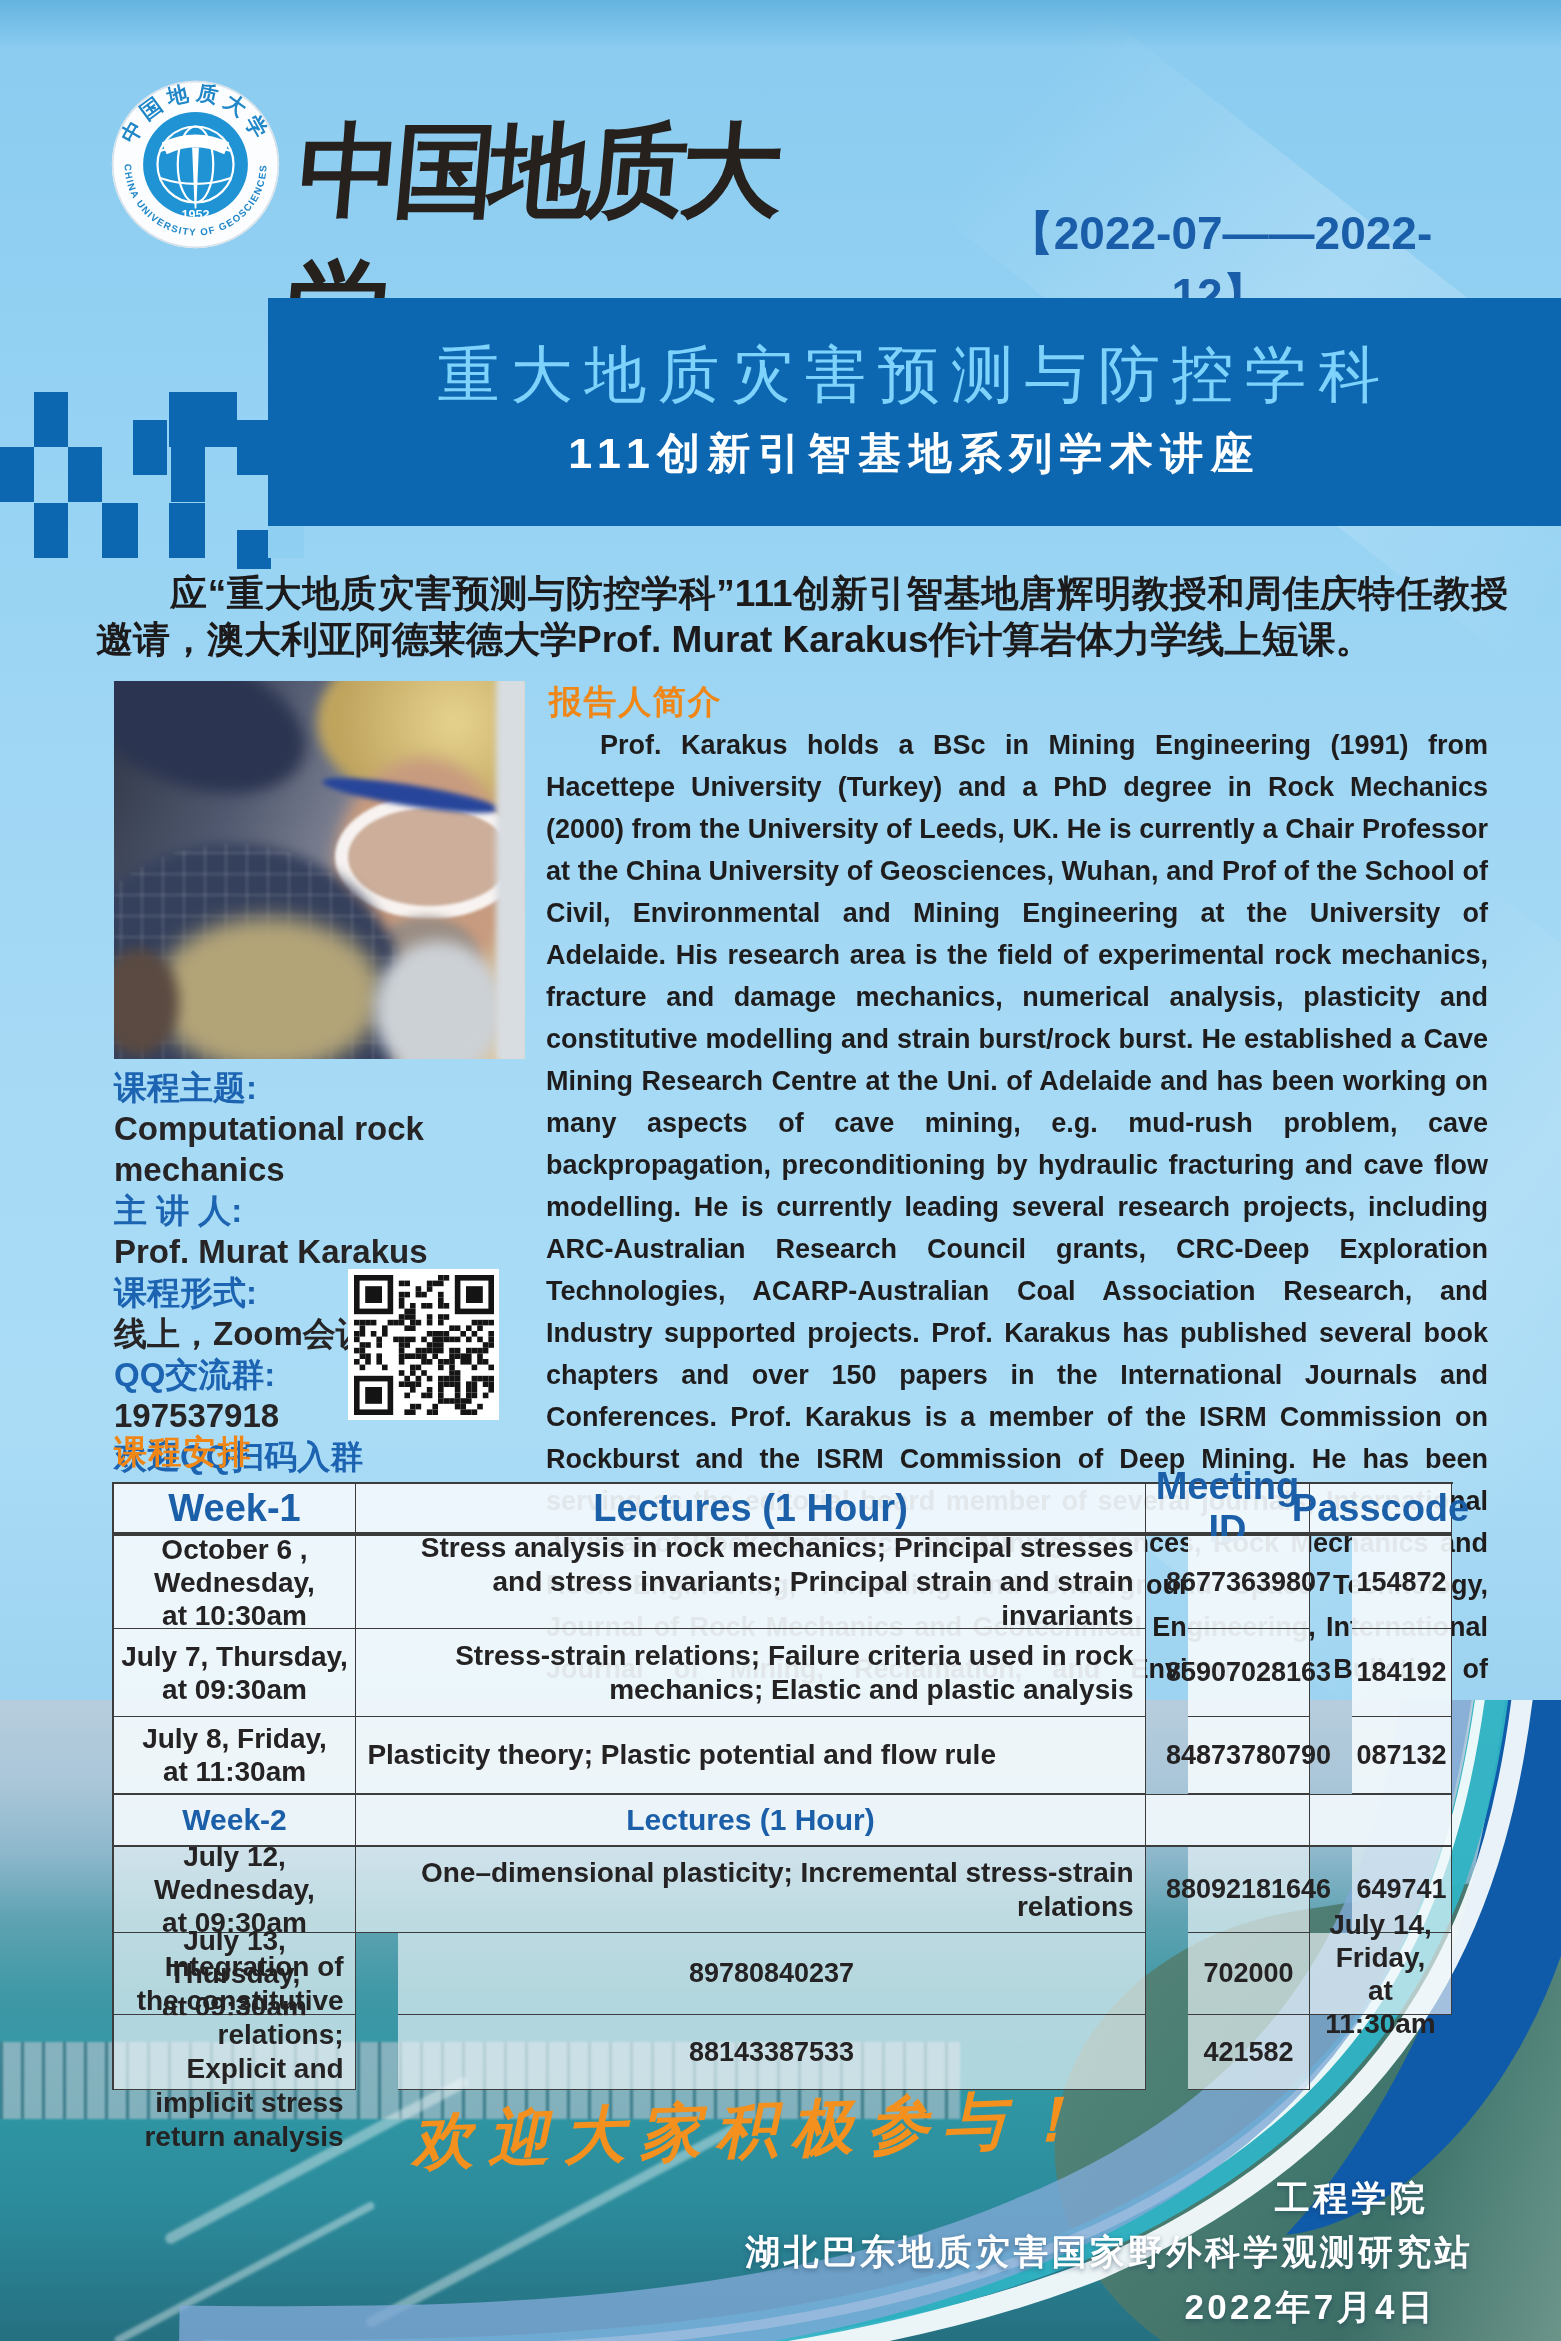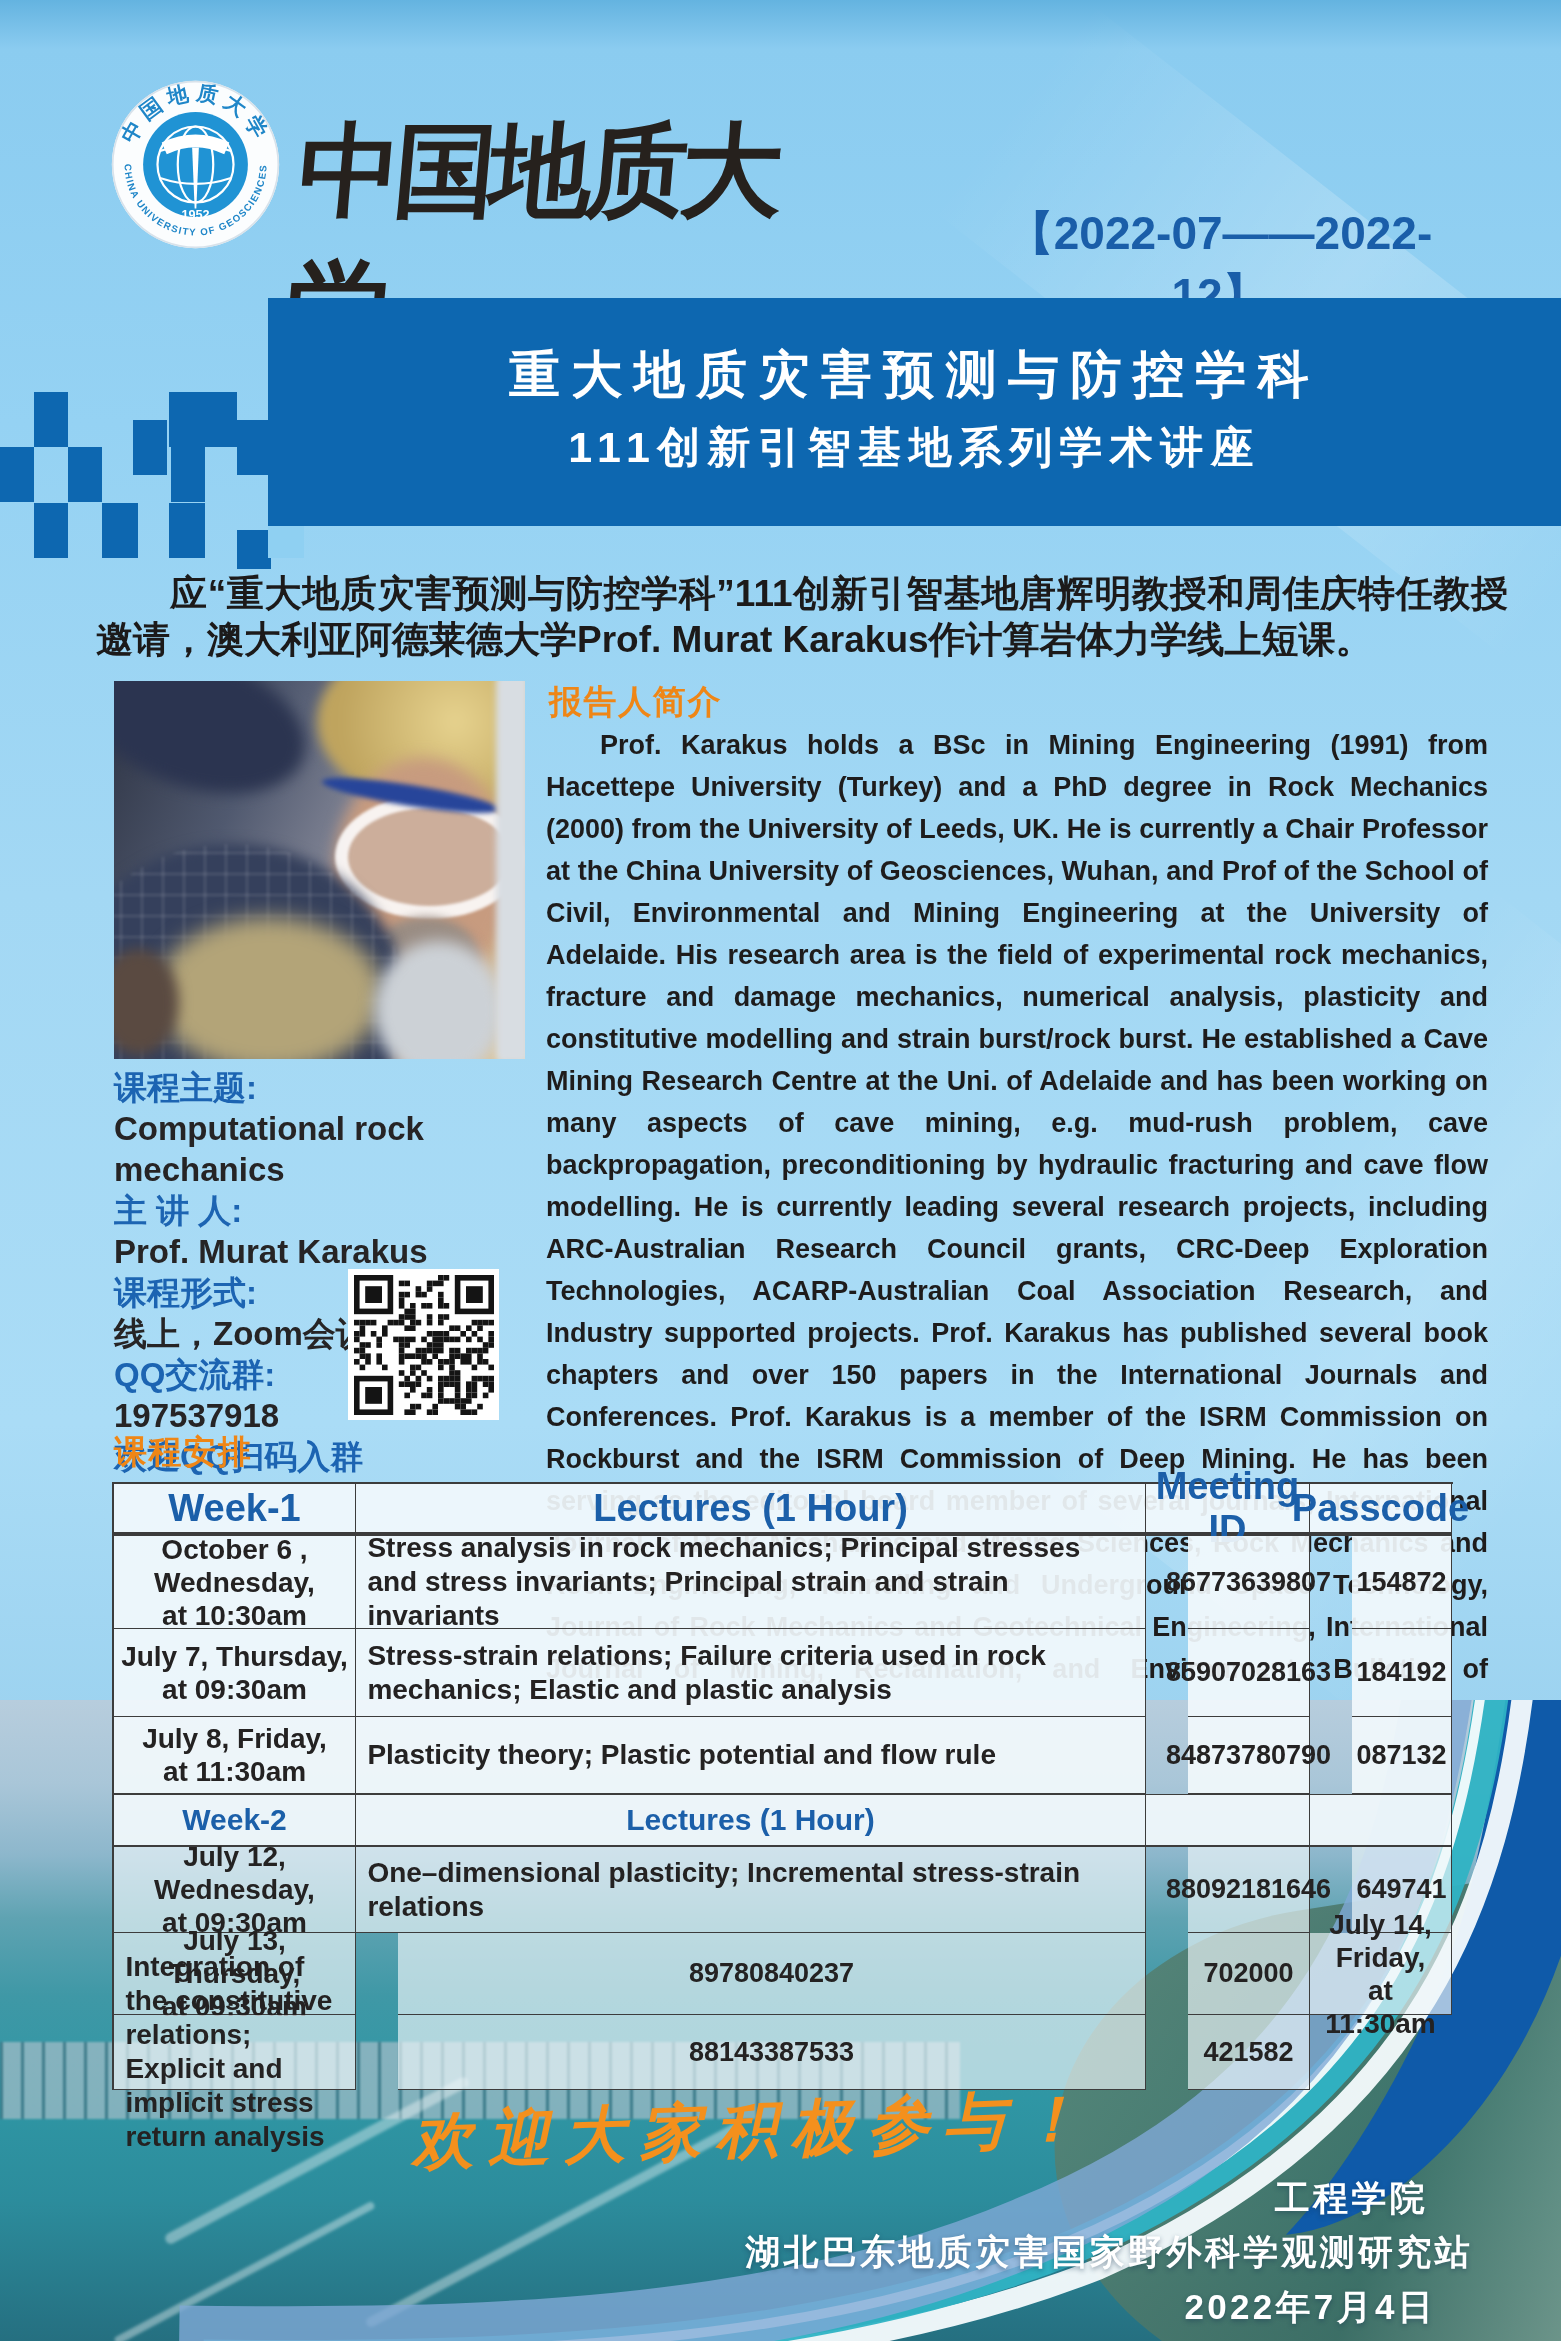--- a/index.html
+++ b/index.html
@@ -10,21 +10,21 @@
 
   
   #logo{position:absolute;left:111px;top:80px;width:169px;height:169px;}
   #calligraphy{position:absolute;left:293px;top:104px;width:520px;font-size:102px;font-weight:900;
     color:#26211d;letter-spacing:-6.5px;transform:skewX(-5deg);font-family:"DejaVu Serif","Liberation Serif",serif;}
   #dateRange{position:absolute;left:960px;top:203px;width:520px;font-size:46px;font-weight:bold;color:#1a5ea9;text-align:center;}
 
   
   #banner{position:absolute;left:268px;top:298px;width:1293px;height:228px;background:#0d67b0;
     display:flex;flex-direction:column;align-items:center;justify-content:center;}
-  #bannerTitle{font-size:51px;font-weight:700;color:#ffffff;letter-spacing:11.4px;line-height:1.1;}
+  #bannerTitle{font-size:62px;font-weight:400;color:#7dd3fc;letter-spacing:11.4px;line-height:1.1;}
   #bannerSub{font-size:43px;font-weight:900;color:#ffffff;letter-spacing:7.3px;margin-top:16px;}
   .sq{position:absolute;background:#0d67b0;}
   .sq.light{background:#8fd0f2;}
 
   
   #intro{position:absolute;left:96px;top:571px;width:1412px;font-size:37px;font-weight:bold;color:#1c1a1a;
     line-height:46px;text-align:justify;text-indent:2em;}
 
   
   #photo{position:absolute;left:114px;top:681px;width:411px;height:378px;overflow:hidden;
@@ -49,21 +49,21 @@
     display:grid;grid-template-columns:242px 790px 164px 142px;
     grid-template-rows:52px 93px 88px 77px 53px 86px 82px 75px;
     border-top:2.4px solid #3c3c3c;border-left:2.4px solid #3c3c3c;}
   .cell{border-right:1.6px solid #3c3c3c;border-bottom:1.6px solid #3c3c3c;
     background:rgba(242,248,252,0.92);display:flex;align-items:center;justify-content:center;
     font-weight:bold;color:#242222;text-align:center;flex-direction:column;}
   .cell.low{background:rgba(240,247,251,0.66);}
   .cell.head{color:#1b5fa9;font-size:38px;border-bottom:4.1px solid #3c3c3c;}
   .cell.w2{color:#1b5fa9;font-size:30px;border-top:1.6px solid #3c3c3c;border-bottom:2.4px solid #3c3c3c;}
   .cell.time{font-size:28px;line-height:33px;}
-  .cell.lect{font-size:28px;line-height:34px;align-items:flex-start;text-align:left;padding:0 11.4px;justify-content:center;}
+  .cell.lect{font-size:28px;line-height:34px;align-items:flex-start;text-align:right;padding:0 11.4px;justify-content:center;}
   .cell.num{font-size:27px;margin-left:42px;}
 
   
   #bottomArt{position:absolute;left:0;top:1700px;width:1561px;height:642px;overflow:hidden;}
   #bottomArt .base{position:absolute;inset:0;
     background:linear-gradient(180deg,#b7cddd 0%,#a9c6d8 13%,#8db7cc 24%,#5fa3b2 34%,#3f98a6 46%,#2f96a4 62%,#2c8c9c 78%,#256f80 100%);}
   #dam{position:absolute;left:0;top:342px;width:960px;height:77px;opacity:.75;
     background:repeating-linear-gradient(90deg,rgba(78,94,110,.6) 0 3.3px,rgba(186,197,207,.8) 3.3px 21px);filter:blur(0.8px);}
   #slope{position:absolute;right:-114px;top:203px;width:618px;height:504px;opacity:.85;
     background:linear-gradient(120deg,#5c8473 0%,#406e61 55%,#9fb9a8 100%);

